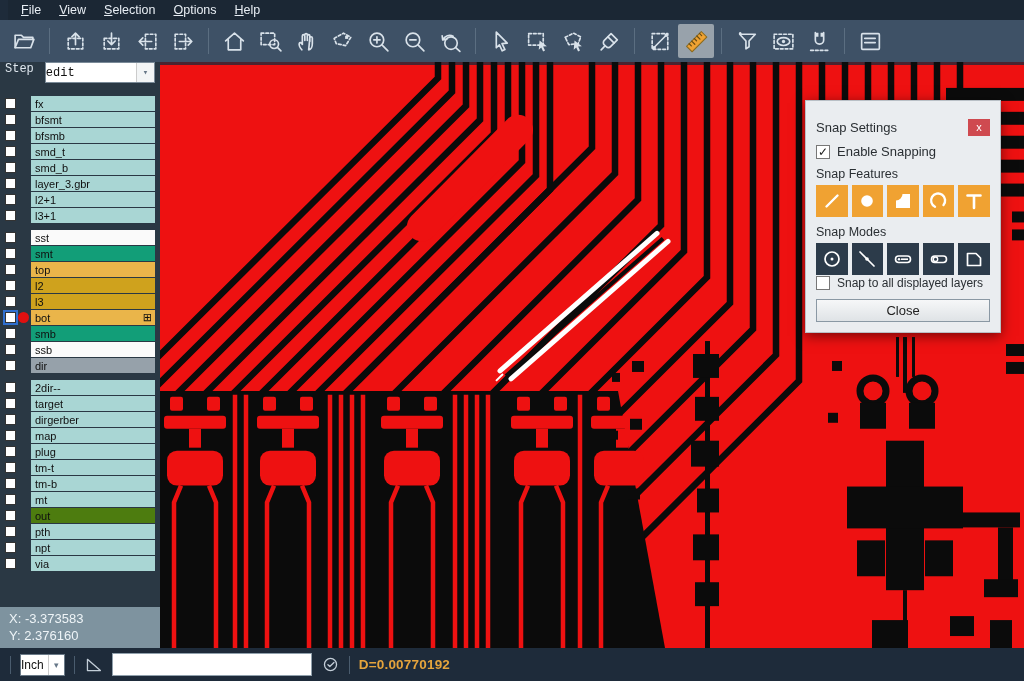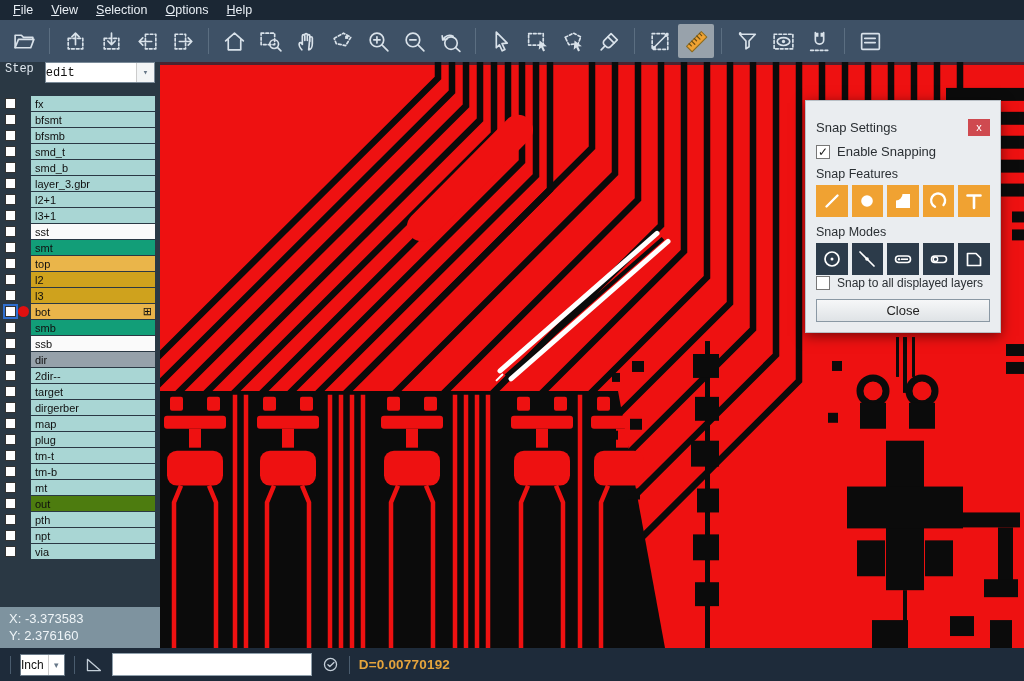--- a/index.html
+++ b/index.html
@@ -1,37 +1,37 @@
 <!DOCTYPE html>
 <html style="--canvas-red: #ee1111; --trace-black: #0b0b0b; --highlight-white: #ffffff; --menubar-bg: #1b2734; --toolbar-bg: #3e5166; --toolbar-active-bg: #98a2ab; --icon: #d9e2ea; --accent-orange: #f0a232; --dialog-bg: #eaedf0; --dialog-close-red: #cf4a50; --mode-button-navy: #2c3b4a; --sidebar-bg: #2a3844; --coord-box-bg: #7e939f; --statusbar-bg: #1e2b3a; --distance-orange: #e5a43c; --active-dot-red: #e01010; --checkbox-active-blue: #2f6fd0;"><head>
 <meta charset="utf-8">
 <style>
   * { margin:0; padding:0; box-sizing:border-box; }
   html,body { width:1024px; height:681px; overflow:hidden; font-family:"Liberation Sans",sans-serif; background:#1e2b3a; }
   #app { position:relative; width:1024px; height:681px; }
 
-  .menubar { height:20px; background:var(--menubar-bg); display:flex; align-items:center; padding-left:4px; }
+  .menubar { height:20px; background:var(--menubar-bg); display:flex; align-items:center; padding-left:4px;margin-left:8px; }
   .menu-item { color:#e8eef4; font-size:12.5px; padding:0 9px; height:100%; display:flex; align-items:center; cursor:default; }
   .menu-item u { text-decoration:underline; }
 
   .toolbar { height:42px; background:var(--toolbar-bg); display:flex; align-items:center; padding:0 6px; }
   .tbtn { width:36px; height:34px; display:flex; align-items:center; justify-content:center; border-radius:2px; flex:none; }
   .tbtn.active { background:var(--toolbar-active-bg); }
   .ic { width:25px; height:25px; stroke:var(--icon); fill:none; stroke-width:1.6; stroke-linecap:round; stroke-linejoin:round; }
   .dash { stroke-dasharray:2.6 2; }
   .tdiv { width:1px; height:26px; background:#5b6e81; margin:0 7px; flex:none; }
 
   .main { display:flex; height:586px; }
   .sidebar { width:160px; background:var(--sidebar-bg); display:flex; flex-direction:column; flex:none; }
   .step-row { height:31px; display:flex; padding:0 5px; gap:11px; flex:none;font-family:Liberation Mono, monospace; }
   .step-label { color:#dfe7ee; font-size:12px; }
   .step-select { flex:1; height:21px; background:#fff; display:flex; align-items:center; justify-content:space-between; padding-left:0; font-size:12px; border:1px solid #7a8a98; color:#111; }
   .chev { width:18px; height:100%; display:flex; align-items:center; justify-content:center; font-size:9px; border-left:1px solid #ccc; background:#f3f5f6; color:#678; }
   .layer-list { flex:1; overflow:hidden; padding-top:3px; }
-  .layer-group { margin-bottom:1px; }
+  .layer-group { margin-bottom:7px; }
   .layer-row { display:flex; align-items:center; height:15px; margin-bottom:1px; }
   .lcb { width:11px; height:11px; background:#fff; border:1px solid #333; margin-left:5px; flex:none; }
   .layer-row.active .lcb { box-shadow:0 0 0 2px var(--checkbox-active-blue); }
   .lind { width:15px; display:flex; align-items:center; justify-content:center; flex:none; }
   .dot { width:11px; height:11px; border-radius:50%; background:var(--active-dot-red); }
   .llabel { flex:1; height:15px; font-size:11px; color:#101010; display:flex; align-items:center; justify-content:space-between; padding:0 3px 0 4px; margin-right:5px; }
   .badge { font-size:11px; }
   .coord-box { height:41px; background:var(--coord-box-bg); color:#eef4f7; font-size:13px; padding:3px 9px; line-height:17px; flex:none; }
 
   .canvas { position:relative; flex:1; background:#ee1111; overflow:hidden; }

